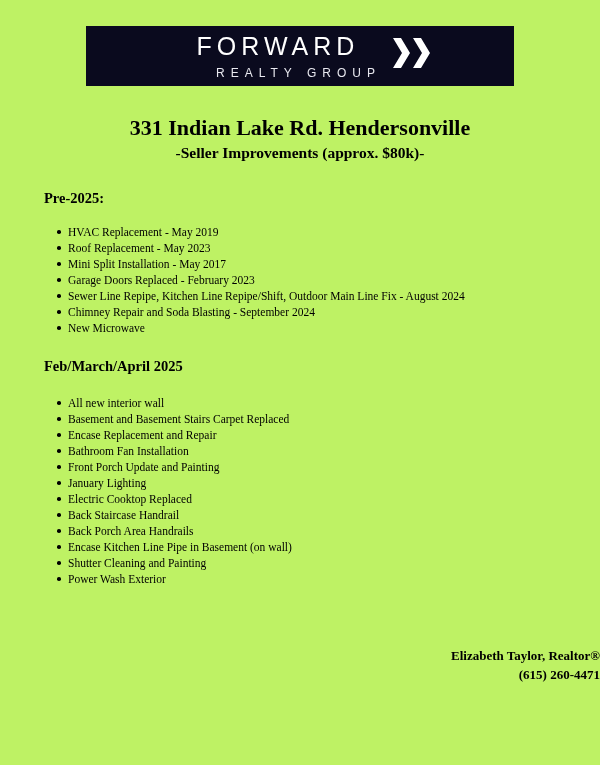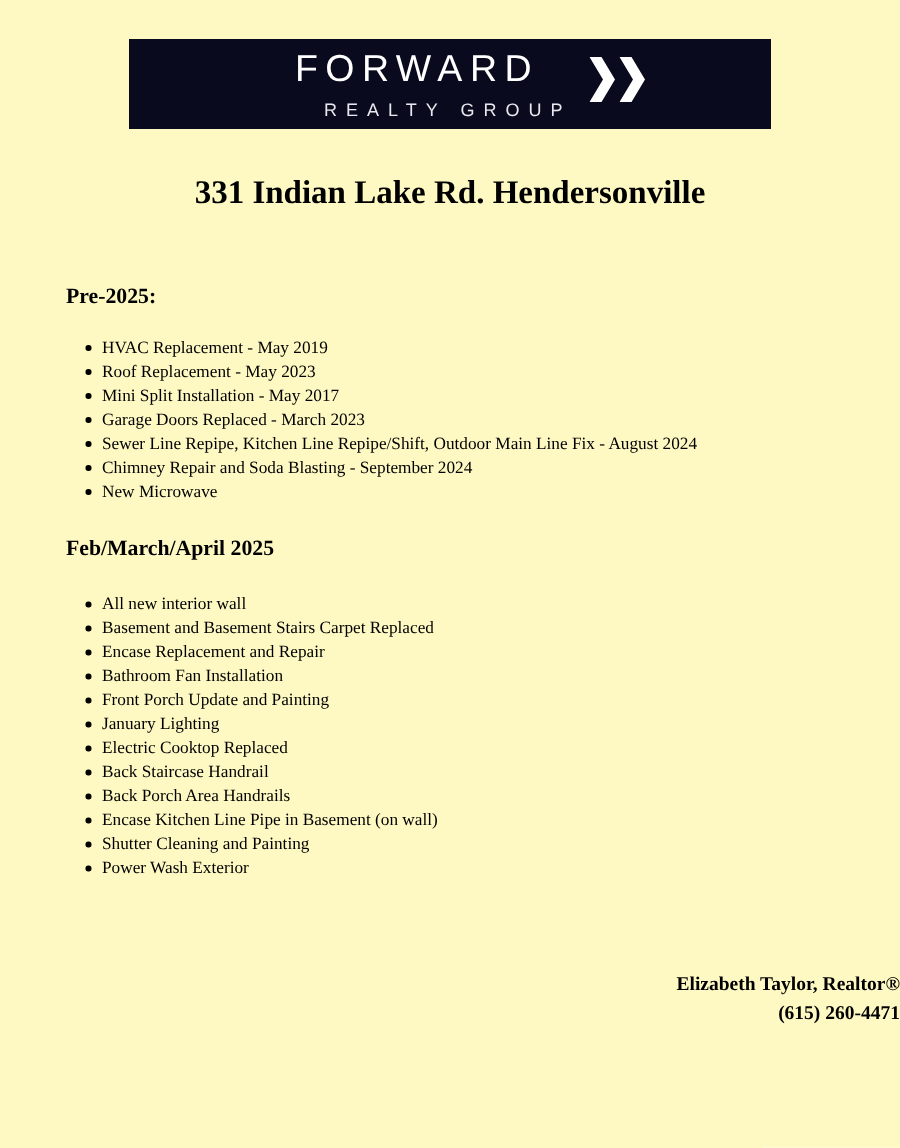--- a/index.html
+++ b/index.html
@@ -12,21 +12,21 @@
     background: #ffffff;
     font-family: "Liberation Serif", "DejaVu Serif", serif;
     color: #000000;
     overflow: hidden;
   }
 
   .page {
     position: relative;
     width: 600px;
     height: 765px;
-    background: #fef9c3;
+    background: #bef264;
   }
 
   
   .logo-banner {
     position: absolute;
     left: 86px;
     top: 26px;
     width: 428px;
     height: 60px;
     background: #0a0a1e;
@@ -183,28 +183,29 @@
         <span>
           <svg width="17" height="30" viewBox="0 0 17 30" aria-hidden="true">
             <polygon points="0,0 8,0 17,15 8,30 0,30 9,15" fill="#ffffff"></polygon>
           </svg>
         </span>
       </div>
     </div>
   </div>
 
   <div class="doc-title">331 Indian Lake Rd. Hendersonville</div>
+  <div class="doc-subtitle">-Seller Improvements (approx. $80k)-</div>
 
   <div class="section section-pre">
     <div class="section-heading">Pre-2025:</div>
     <ul class="bullets pre">
       <li><span class="dot"></span><span>HVAC Replacement - May 2019</span></li>
       <li><span class="dot"></span><span>Roof Replacement - May 2023</span></li>
       <li><span class="dot"></span><span>Mini Split Installation - May 2017</span></li>
-      <li><span class="dot"></span><span>Garage Doors Replaced - March 2023</span></li>
+      <li><span class="dot"></span><span>Garage Doors Replaced - February 2023</span></li>
       <li><span class="dot"></span><span>Sewer Line Repipe, Kitchen Line Repipe/Shift, Outdoor Main Line Fix - August 2024</span></li>
       <li><span class="dot"></span><span>Chimney Repair and Soda Blasting - September 2024</span></li>
       <li><span class="dot"></span><span>New Microwave</span></li>
     </ul>
   </div>
 
   <div class="section section-2025">
     <div class="section-heading">Feb/March/April 2025</div>
     <ul class="bullets y2025">
       <li><span class="dot"></span><span>All new interior wall</span></li>

